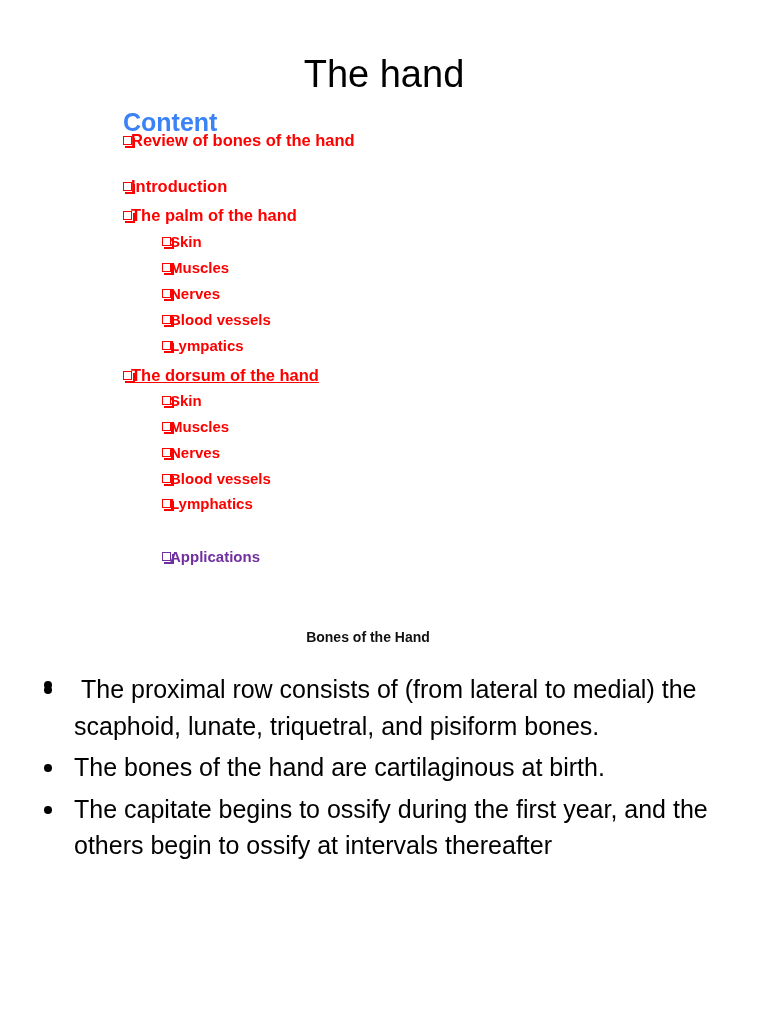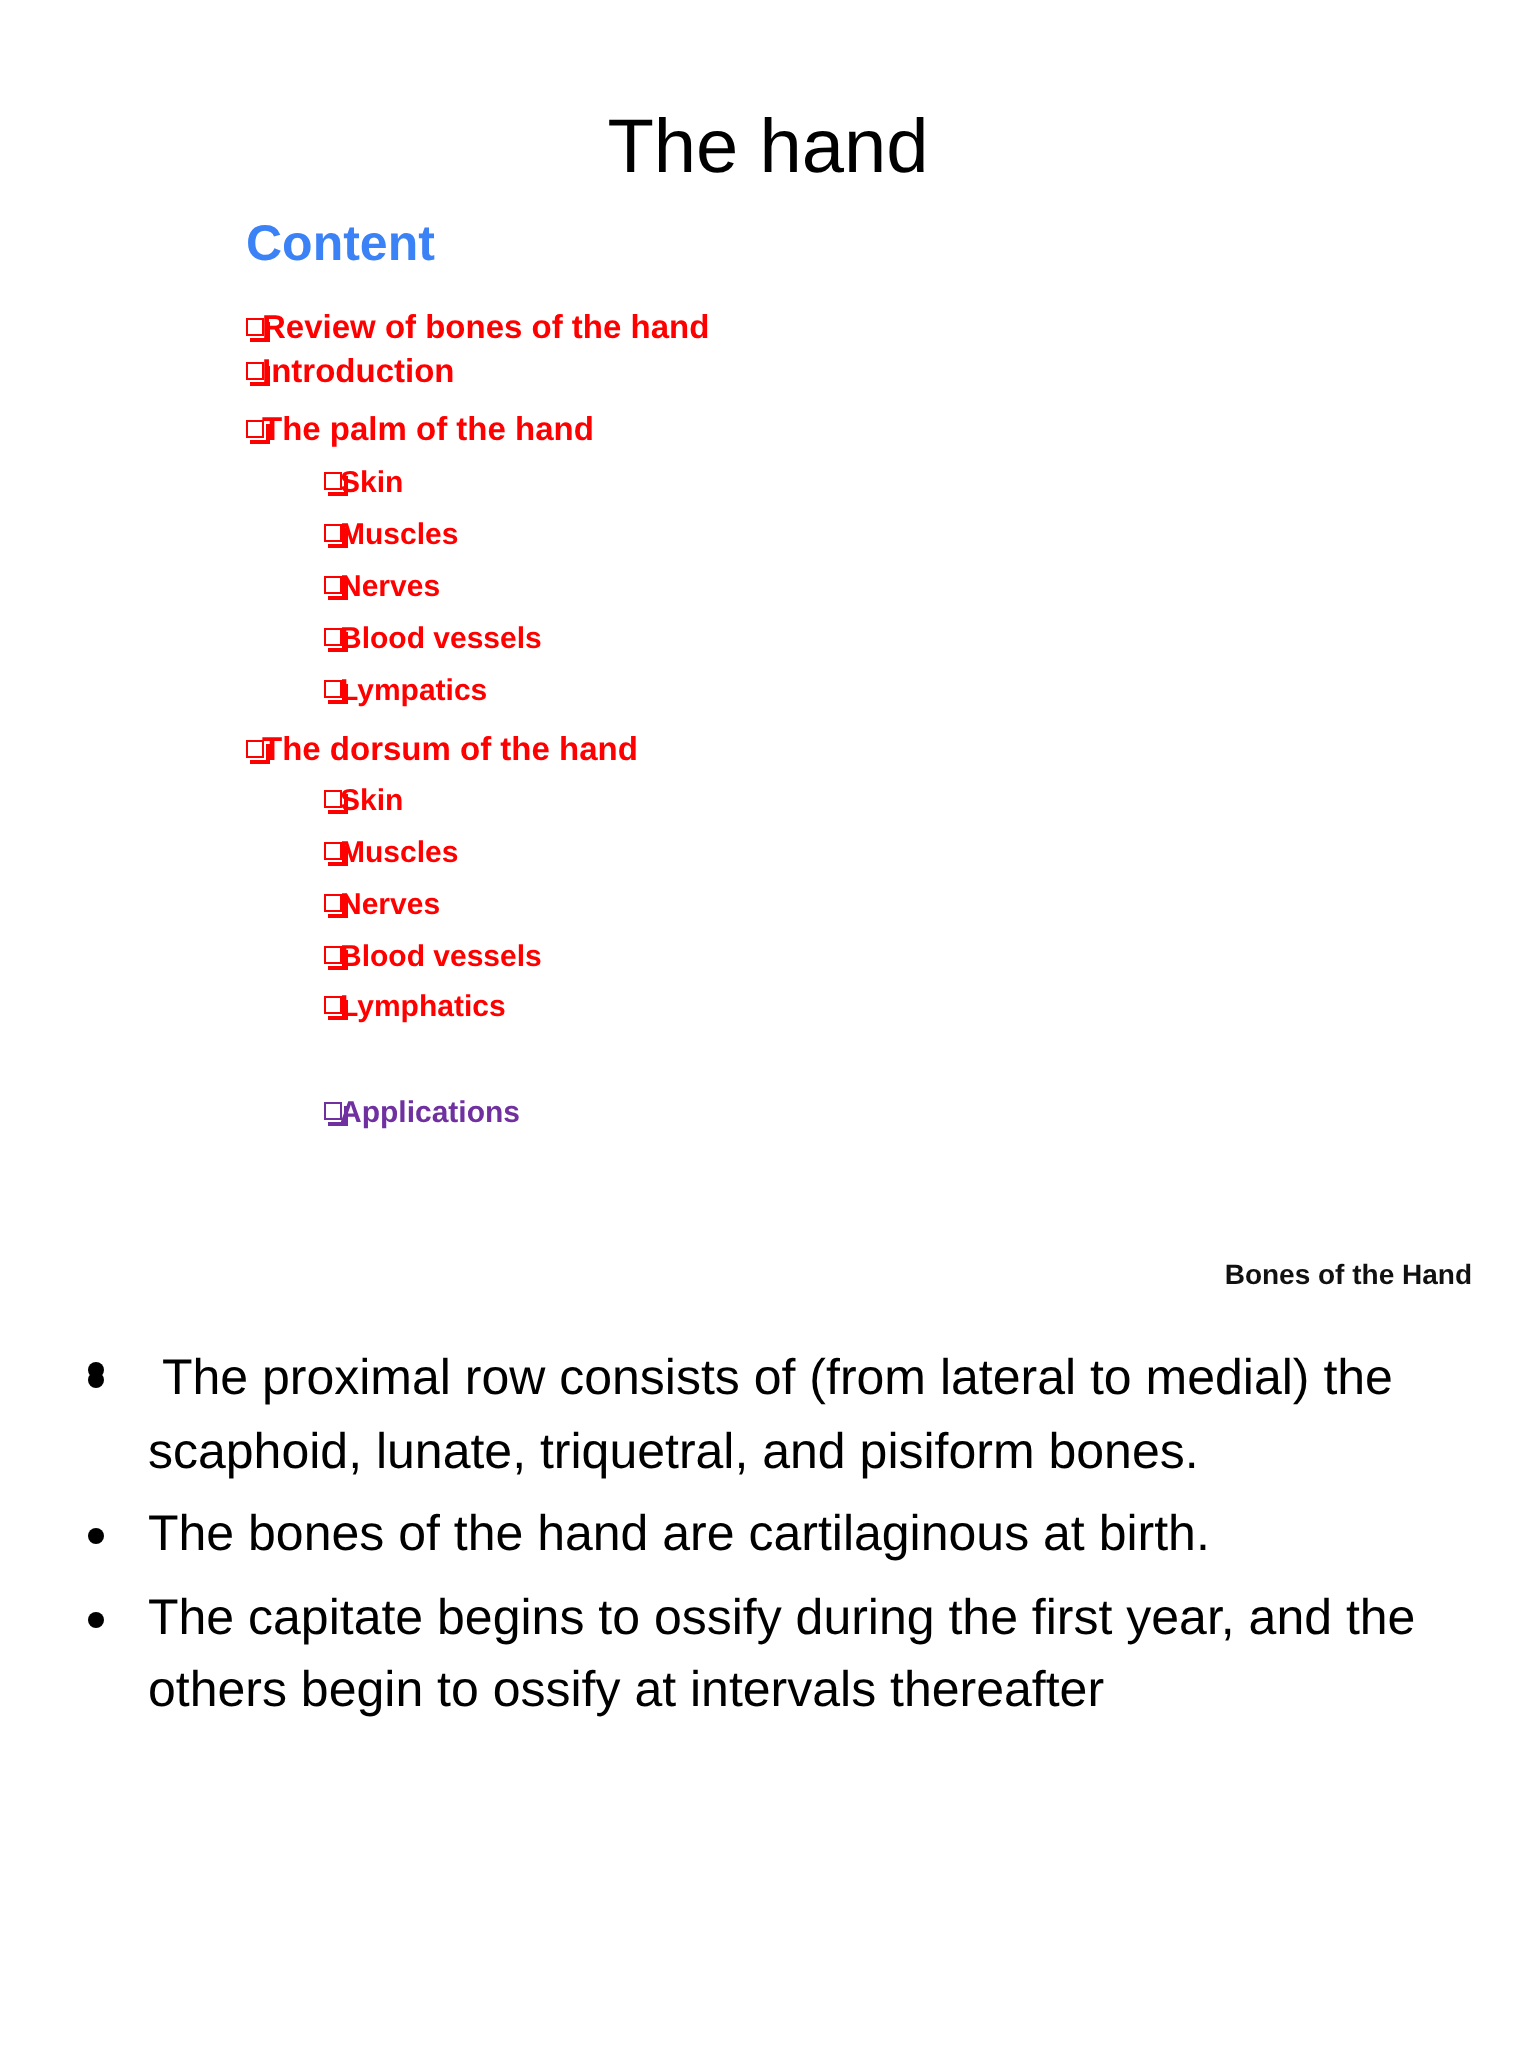--- a/index.html
+++ b/index.html
@@ -86,21 +86,21 @@
       top: 1px;
       width: 2px;
       height: 9px;
       background: currentColor;
     }
     .section-caption {
       position: absolute;
       left: 0;
       width: 736px;
       top: 628px;
-      text-align: right;
+      text-align: center;
       font-size: 14px;
       font-weight: bold;
       color: #111111;
       line-height: 18px;
     }
     .bullets {
       position: absolute;
       left: 0;
       top: 666px;
       width: 768px;
@@ -129,21 +129,21 @@
   </style>
 </head>
 <body>
 
 <div class="page">
 
   <div class="slide-title">The hand</div>
 
   <div class="content-heading">Content</div>
 
-  <div class="toc-item level1" style="top:154px;">
+  <div class="toc-item level1" style="top:130px;">
     <span class="box-icon"></span><span>Review of bones of the hand</span>
   </div>
   <div class="toc-item level1" style="top:176px;">
     <span class="box-icon"></span><span>Introduction</span>
   </div>
   <div class="toc-item level1" style="top:205px;">
     <span class="box-icon"></span><span>The palm of the hand</span>
   </div>
   <div class="toc-item level2" style="top:233px;">
     <span class="box-icon"></span><span>Skin</span>
@@ -153,21 +153,21 @@
   </div>
   <div class="toc-item level2" style="top:285px;">
     <span class="box-icon"></span><span>Nerves</span>
   </div>
   <div class="toc-item level2" style="top:311px;">
     <span class="box-icon"></span><span>Blood vessels</span>
   </div>
   <div class="toc-item level2" style="top:337px;">
     <span class="box-icon"></span><span>Lympatics</span>
   </div>
-  <div class="toc-item level1" style="top:365px;">
+  <div class="toc-item level1" style="top:365px;text-decoration:underline;">
     <span class="box-icon"></span><span>The dorsum of the hand</span>
   </div>
   <div class="toc-item level2" style="top:392px;">
     <span class="box-icon"></span><span>Skin</span>
   </div>
   <div class="toc-item level2" style="top:418px;">
     <span class="box-icon"></span><span>Muscles</span>
   </div>
   <div class="toc-item level2" style="top:444px;">
     <span class="box-icon"></span><span>Nerves</span>

